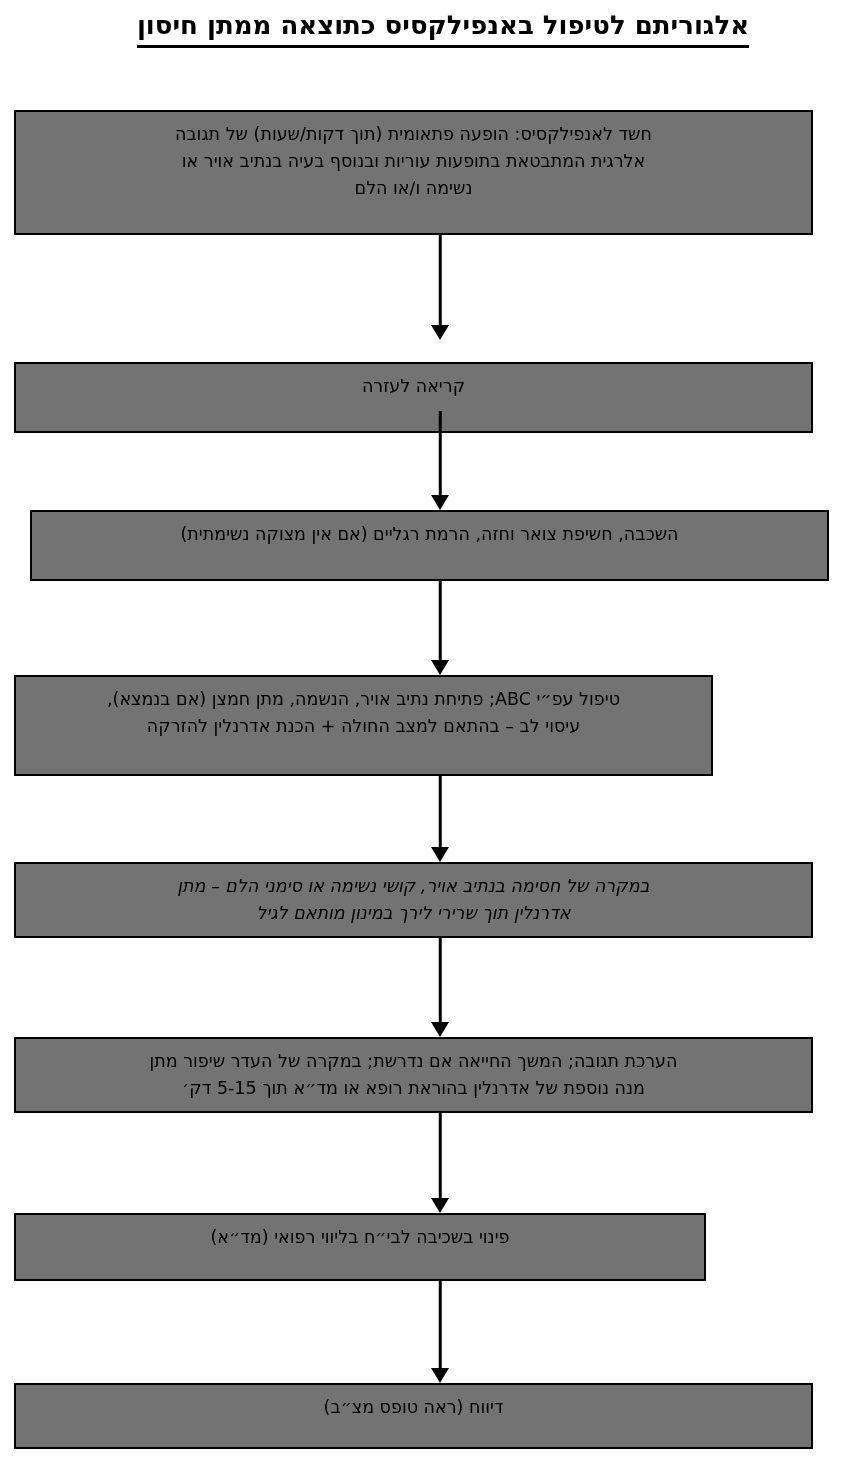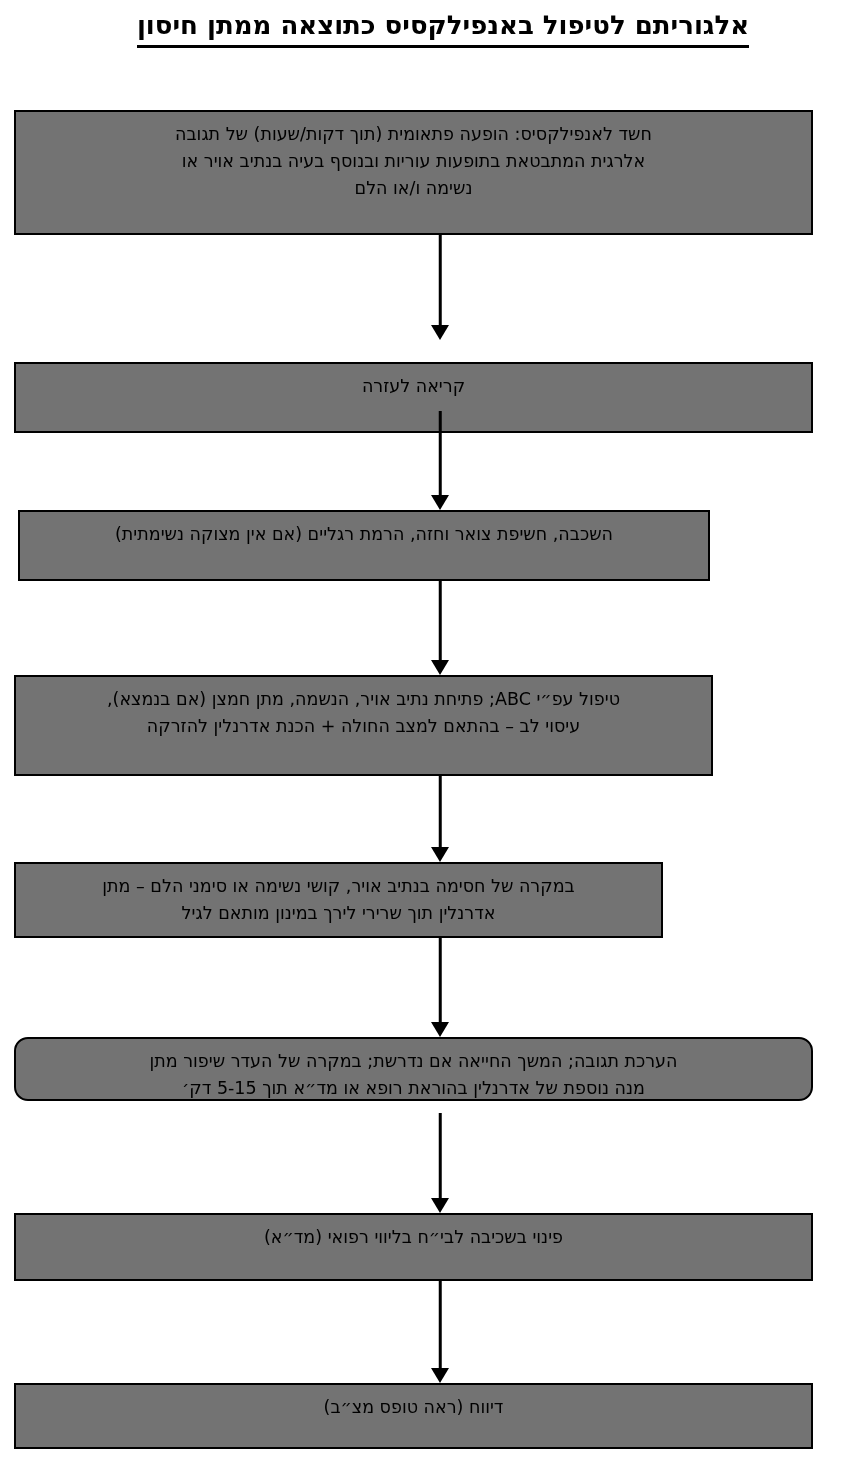--- a/index.html
+++ b/index.html
@@ -108,52 +108,52 @@
         <div class="stem" style="height: 91px;"></div>
         <div class="head" style="top: 90px;"></div>
       </div>
       <div class="flow-box" style="left: 14px; top: 340px; width: 799px; height: 71px; margin-top: 22px;">
         <span class="box-text">קריאה לעזרה</span>
       </div>
       <div class="connector" style="left: 440px; top: 411px; height: 99px;">
         <div class="stem" style="height: 85px;"></div>
         <div class="head" style="top: 84px;"></div>
       </div>
-      <div class="flow-box" style="left: 18px; top: 510px; width: 692px; height: 71px;">
+      <div class="flow-box" style="left: 30px; top: 510px; width: 799px; height: 71px;">
         <span class="box-text">השכבה, חשיפת צואר וחזה, הרמת רגליים (אם אין מצוקה נשימתית)</span>
       </div>
       <div class="connector" style="left: 440px; top: 581px; height: 94px;">
         <div class="stem" style="height: 80px;"></div>
         <div class="head" style="top: 79px;"></div>
       </div>
       <div class="flow-box" style="left: 14px; top: 675px; width: 699px; height: 101px;">
         <span class="box-text">טיפול עפ״י ABC; פתיחת נתיב אויר, הנשמה, מתן חמצן (אם בנמצא),
 עיסוי לב – בהתאם למצב החולה + הכנת אדרנלין להזרקה</span>
       </div>
       <div class="connector" style="left: 440px; top: 776px; height: 86px;">
         <div class="stem" style="height: 72px;"></div>
         <div class="head" style="top: 71px;"></div>
       </div>
-      <div class="flow-box" style="left: 14px; top: 862px; width: 649px; height: 76px;">
+      <div class="flow-box" style="left: 14px; top: 862px; width: 799px; height: 76px; font-style: italic;">
         <span class="box-text">במקרה של חסימה בנתיב אויר, קושי נשימה או סימני הלם – מתן
 אדרנלין תוך שרירי לירך במינון מותאם לגיל</span>
       </div>
       <div class="connector" style="left: 440px; top: 938px; height: 99px;">
         <div class="stem" style="height: 85px;"></div>
         <div class="head" style="top: 84px;"></div>
       </div>
-      <div class="flow-box" style="left: 14px; top: 1037px; width: 799px; height: 64px; border-radius: 14px;">
+      <div class="flow-box" style="left: 14px; top: 1037px; width: 799px; height: 76px;">
         <span class="box-text">הערכת תגובה; המשך החייאה אם נדרשת; במקרה של העדר שיפור מתן
 מנה נוספת של אדרנלין בהוראת רופא או מד״א תוך 5-15 דק׳</span>
       </div>
       <div class="connector" style="left: 440px; top: 1113px; height: 100px;">
         <div class="stem" style="height: 86px;"></div>
         <div class="head" style="top: 85px;"></div>
       </div>
-      <div class="flow-box" style="left: 14px; top: 1213px; width: 799px; height: 68px;">
+      <div class="flow-box" style="left: 14px; top: 1213px; width: 692px; height: 68px;">
         <span class="box-text">פינוי בשכיבה לבי״ח בליווי רפואי (מד״א)</span>
       </div>
       <div class="connector" style="left: 440px; top: 1281px; height: 102px;">
         <div class="stem" style="height: 88px;"></div>
         <div class="head" style="top: 87px;"></div>
       </div>
       <div class="flow-box" style="left: 14px; top: 1383px; width: 799px; height: 66px;">
         <span class="box-text">דיווח (ראה טופס מצ״ב)</span>
       </div>
     </div>

